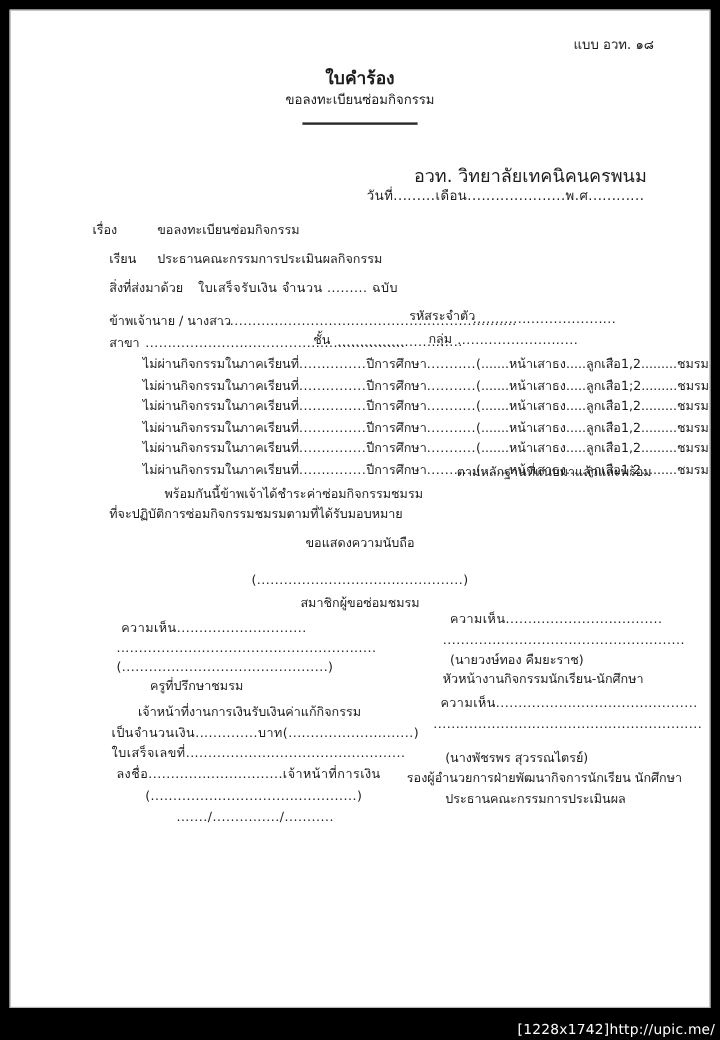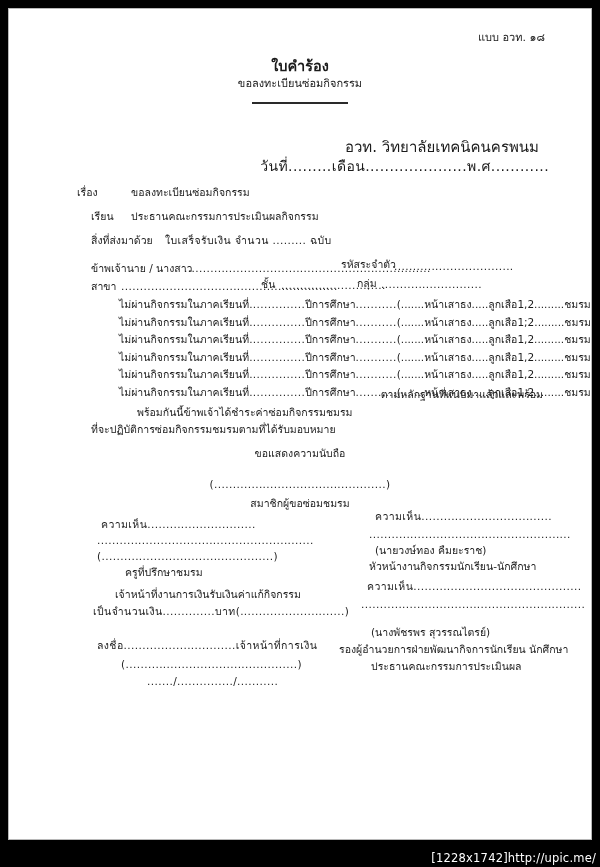--- a/index.html
+++ b/index.html
@@ -59,21 +59,21 @@
     position: absolute;
     left: 50%;
     top: 93px;
     width: 96px;
     margin-left: -48px;
     border-top: 2px solid #2a2a2a;
   }
 
   
   #institution { right: 52px; top: 128px; font-size: 15px; }
-  #date-line   { right: 42px; top: 148px; font-size: 14px; text-align: right; }
+  #date-line   { right: 54px; top: 148px; font-size: 11px; text-align: right; }
 
   
   .lbl { position: absolute; white-space: nowrap; }
   #subject-label   { left: 68px;  top: 176px; }
   #subject-value   { left: 122px; top: 176px; }
   #to-label        { left: 82px;  top: 200px; }
   #to-value        { left: 122px; top: 200px; text-align: center; }
   #attach-label    { left: 82px;  top: 224px; }
   #attach-value    { left: 156px; top: 224px; }
 
@@ -205,20 +205,21 @@
   <div class="ln dots" id="adv-paren">(..............................................)</div>
   <div class="ln" id="adv-role">ครูที่ปรึกษาชมรม</div>
 
   <div class="ln dots" id="head-opinion">ความเห็น...................................</div>
   <div class="ln dots" id="head-dots2">......................................................</div>
   <div class="ln" id="head-name">(นายวงษ์ทอง  คืมยะราช)</div>
   <div class="ln" id="head-role">หัวหน้างานกิจกรรมนักเรียน-นักศึกษา</div>
 
   <div class="ln" id="fin-title">เจ้าหน้าที่งานการเงินรับเงินค่าแก้กิจกรรม</div>
   <div class="ln dots" id="fin-amount">เป็นจำนวนเงิน..............บาท(............................)</div>
+  <div class="ln dots" id="fin-receipt">ใบเสร็จเลขที่.................................................</div>
   <div class="ln dots" id="fin-sign">ลงชื่อ..............................เจ้าหน้าที่การเงิน</div>
   <div class="ln dots" id="fin-paren">(..............................................)</div>
   <div class="ln dots" id="fin-date">......./.............../...........</div>
 
   <div class="ln dots" id="com-opinion">ความเห็น.............................................</div>
   <div class="ln dots" id="com-dots2">............................................................</div>
   <div class="ln" id="com-name">(นางพัชรพร  สุวรรณไตรย์)</div>
   <div class="ln" id="com-role1">รองผู้อำนวยการฝ่ายพัฒนากิจการนักเรียน นักศึกษา</div>
   <div class="ln" id="com-role2">ประธานคณะกรรมการประเมินผล</div>
 

